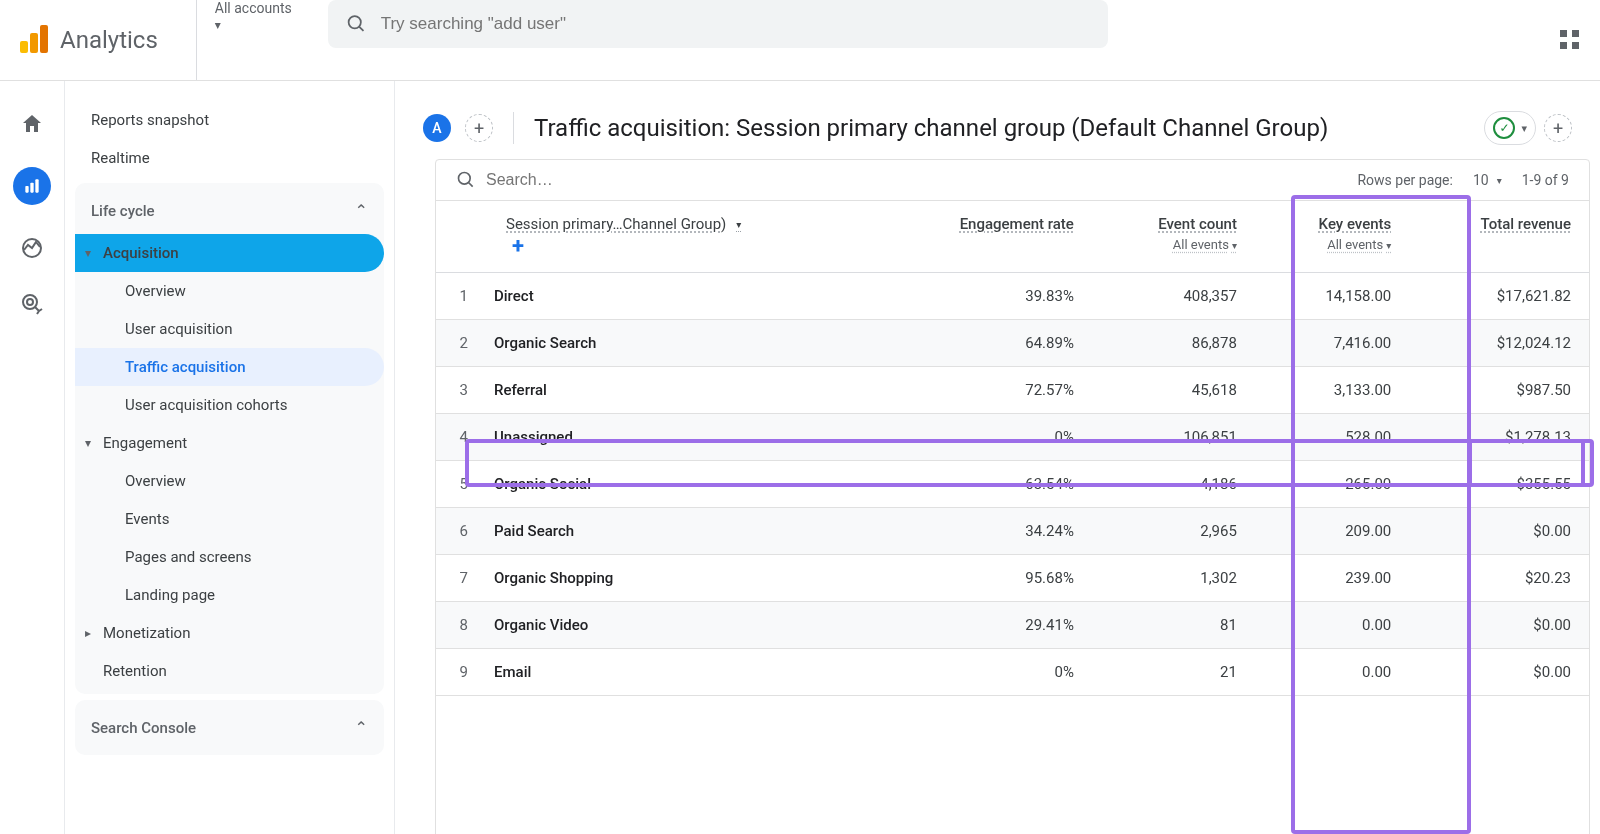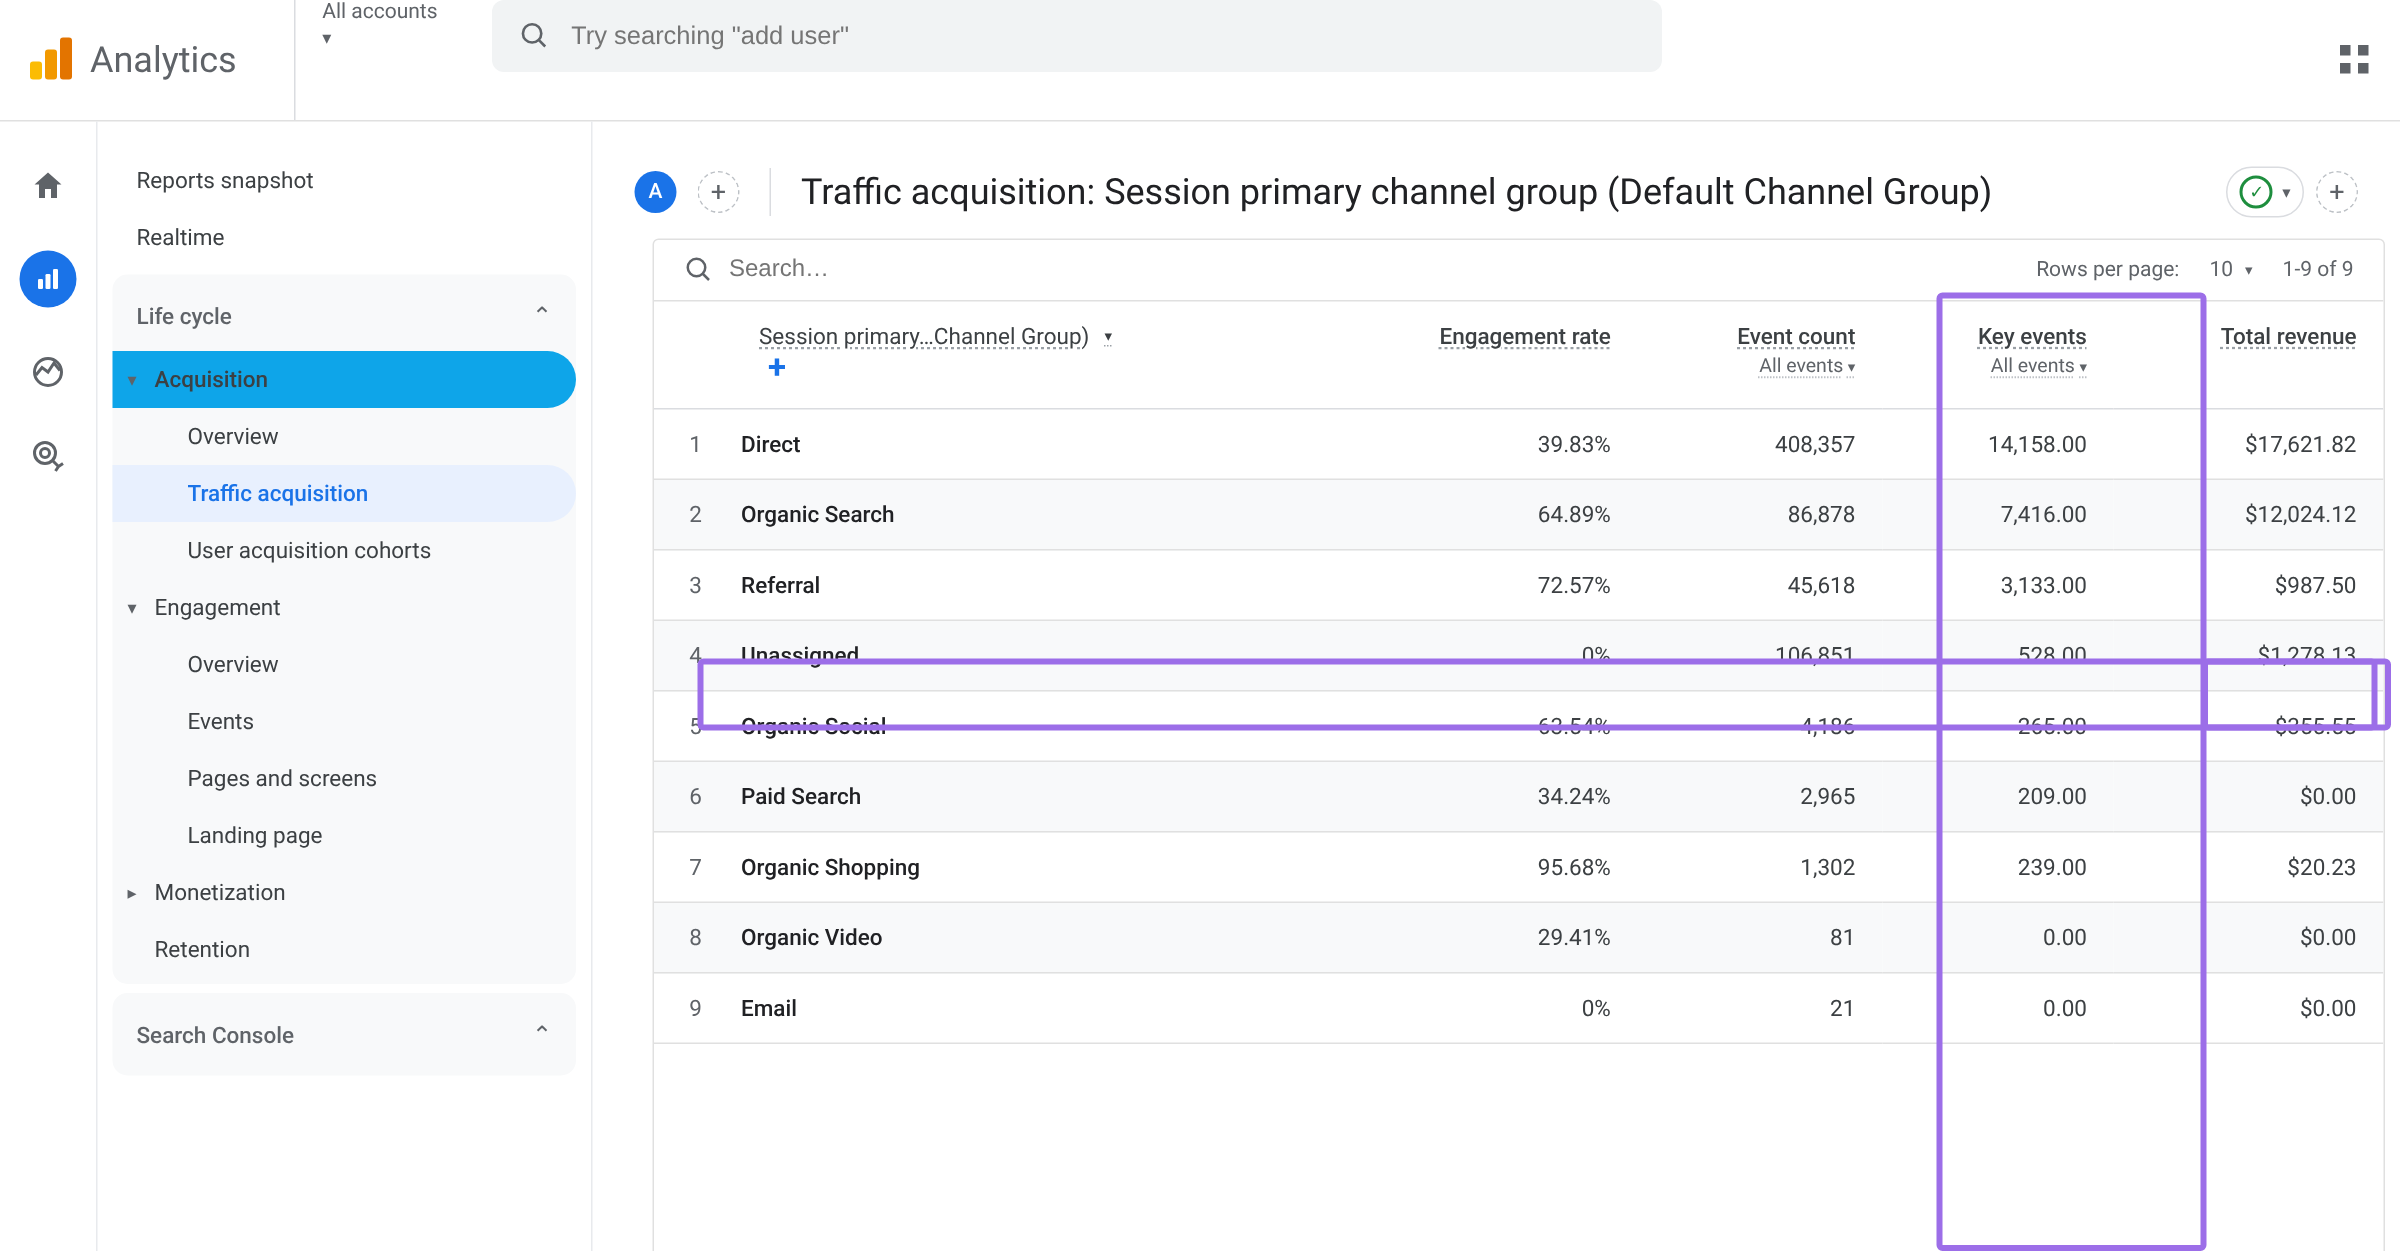--- a/index.html
+++ b/index.html
@@ -146,20 +146,21 @@
     <div class="item">Reports snapshot</div>
     <div class="item">Realtime</div>
 
     <div class="section-wrap">
       <div class="item section">
         <span>Life cycle</span>
         <span class="chev">⌃</span>
       </div>
       <div class="item group active-group">Acquisition</div>
       <div class="item sub">Overview</div>
+      <div class="item sub">User acquisition</div>
       <div class="item sub active">Traffic acquisition</div>
       <div class="item sub">User acquisition cohorts</div>
 
       <div class="item group">Engagement</div>
       <div class="item sub">Overview</div>
       <div class="item sub">Events</div>
       <div class="item sub">Pages and screens</div>
       <div class="item sub">Landing page</div>
 
       <div class="item group collapsed">Monetization</div>

